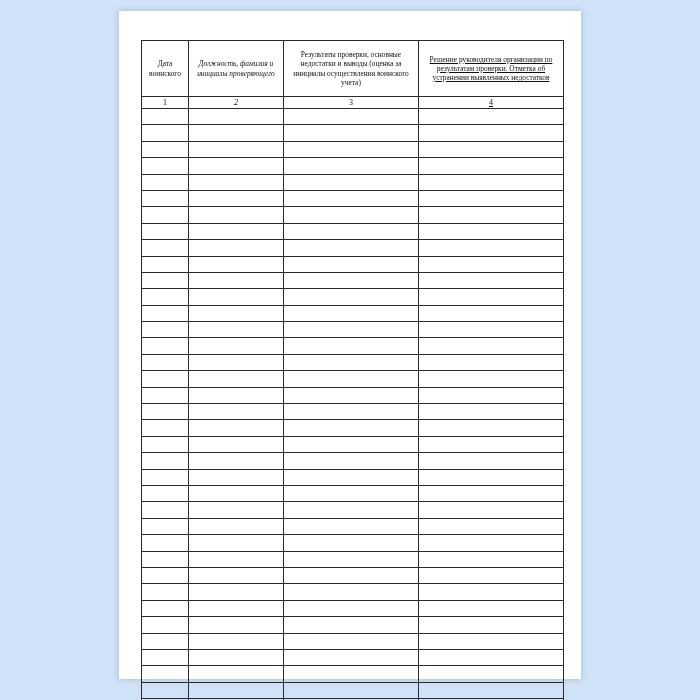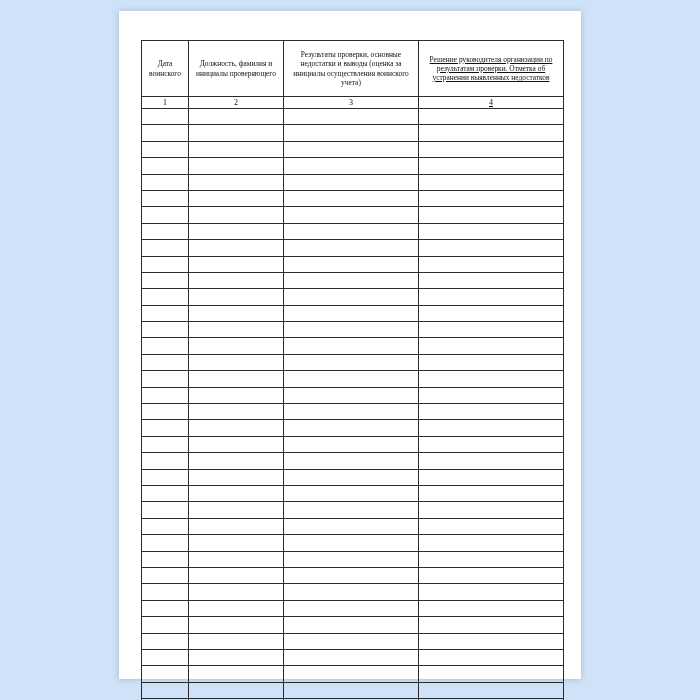--- a/index.html
+++ b/index.html
@@ -56,21 +56,21 @@
     text-align: center;
     font-size: 8px;
     height: 11px;
     line-height: 11px;
     color: #111;
   }
   td.blank {
     height: 15.4px;
   }
   .col1 { width: 46px; }
-  .col2 { width: 94px; }
+  .col2 { width: 94px; font-style: italic; }
   .col3 { width: 134px; }
   .col4 { width: 144px; text-decoration: underline; }
 </style>
 </head>
 <body>
 
 <div class="stage">
   <div class="page">
     <div class="table-wrap">
       <table class="reg">

